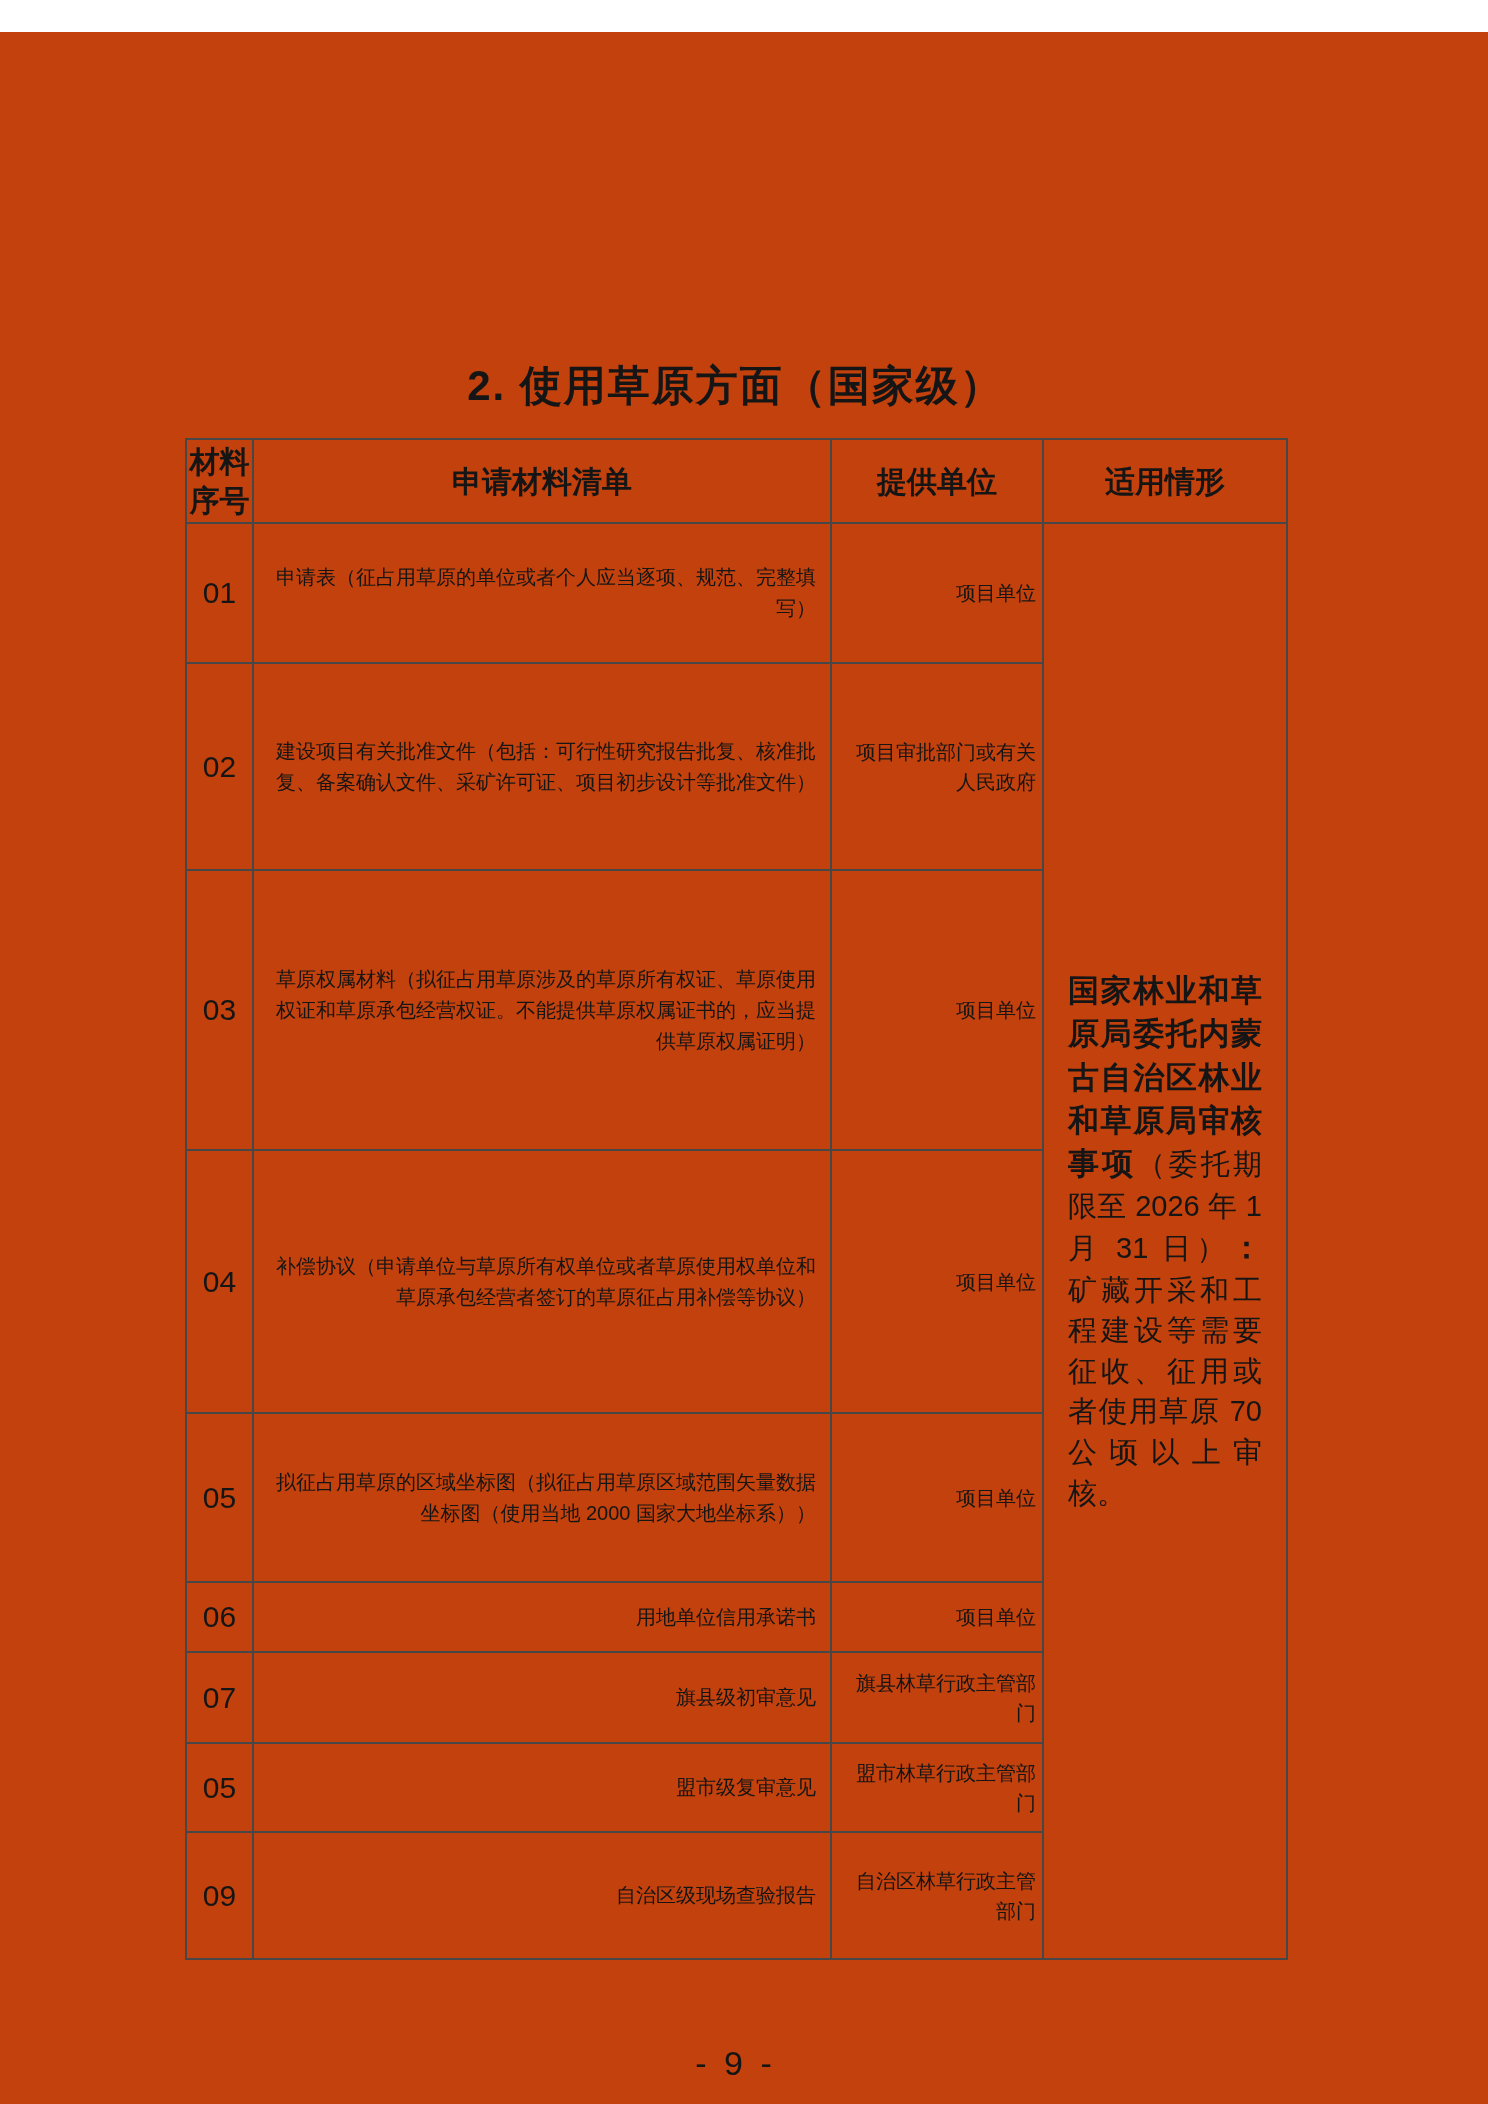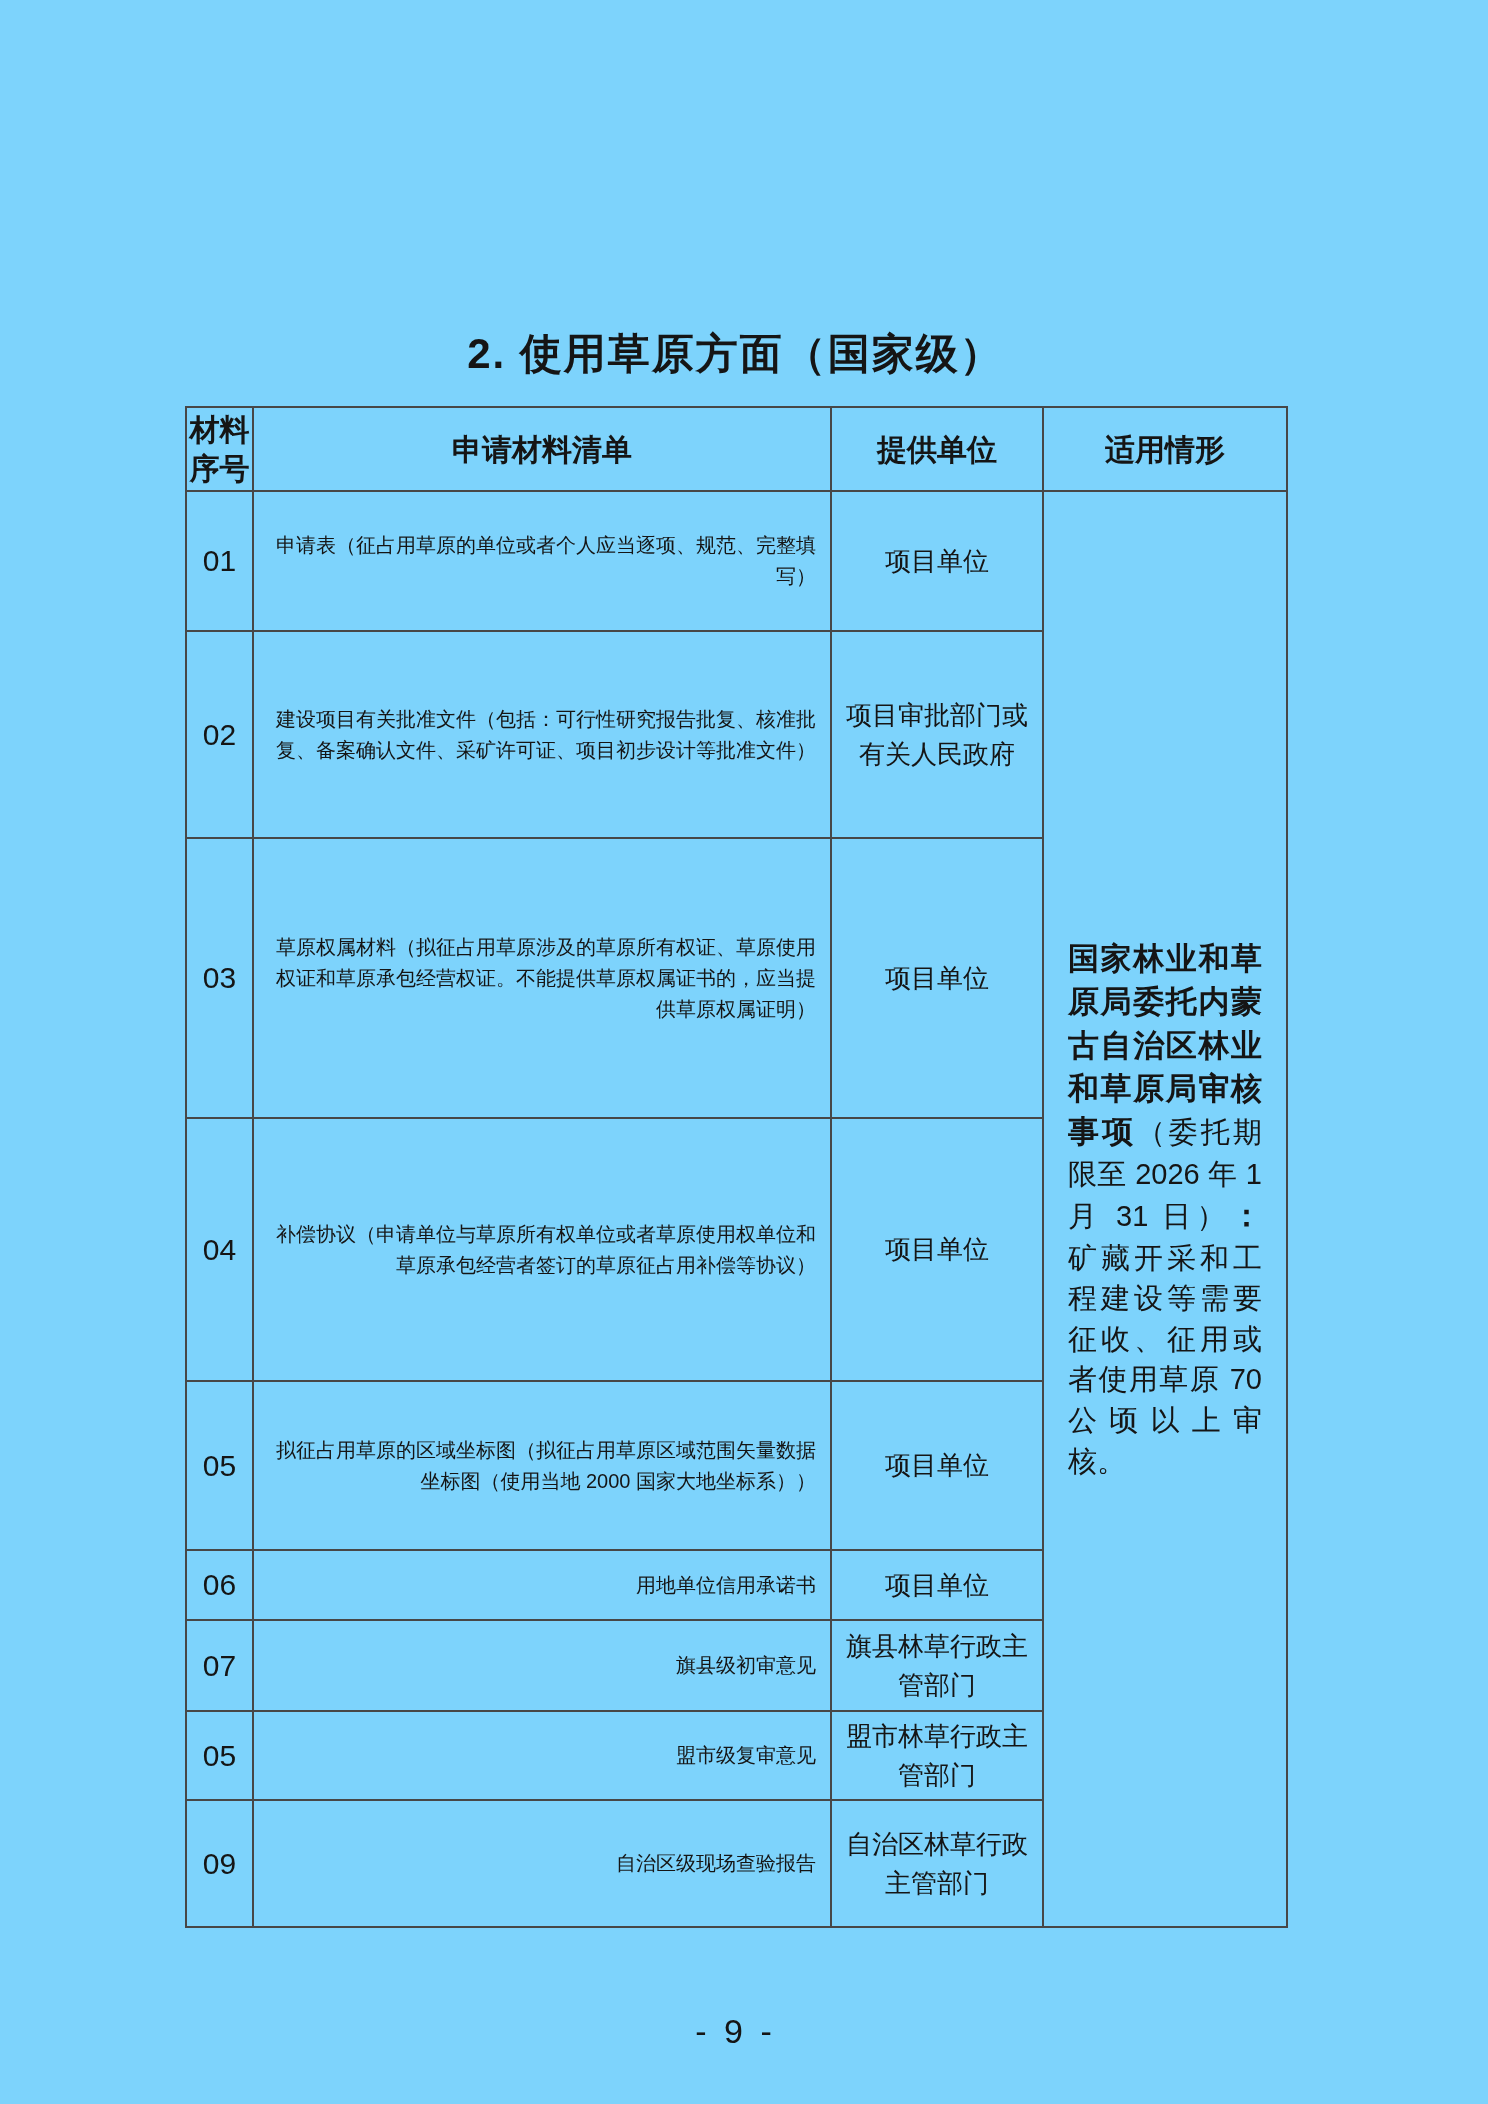--- a/index.html
+++ b/index.html
@@ -1,21 +1,21 @@
 <!DOCTYPE html>
 <html><head>
 <meta charset="utf-8">
 <style>
   html,body { margin:0; padding:0; background:#ffffff; }
   body {
     width:1488px; height:2104px; position:relative;
     font-family:"Liberation Sans","DejaVu Sans",sans-serif;
     color:#151515;
   }
-  .sheet { position:absolute; inset:0; background:#7dd3fc; }
+  .sheet { position:absolute; inset:0; background:#c2410c;margin-top:32px; }
 
   .doc-title {
     position:absolute; top:326px; left:185px; width:1101px;
     text-align:center; font-size:42px; font-weight:bold;
     letter-spacing:2px; white-space:nowrap;
   }
 
   table.materials {
     position:absolute; top:406px; left:185px; width:1101px;
     border-collapse:collapse; table-layout:fixed;
@@ -35,21 +35,21 @@
     line-height:1.3; padding:2px 2px;
   }
   td.no-cell {
     text-align:center; font-size:30px; line-height:1.2;
   }
   td.material-cell {
     font-size:20px; line-height:1.55;
     padding:8px 14px 8px 19px; text-align:right;
   }
   td.provider-cell {
-    text-align:center; font-size:26px; line-height:1.5;
+    text-align:right; font-size:20px; line-height:1.5;
     padding:2px 6px;
   }
   td.applicable-cell {
     font-size:29px; line-height:1.4; padding:6px 24px;
     text-align:justify; text-justify:inter-ideograph;
   }
   td.applicable-cell .seg-bold { font-weight:bold; font-size:31px; }
 
   .page-number {
     position:absolute; top:2012px; left:185px; width:1101px;

